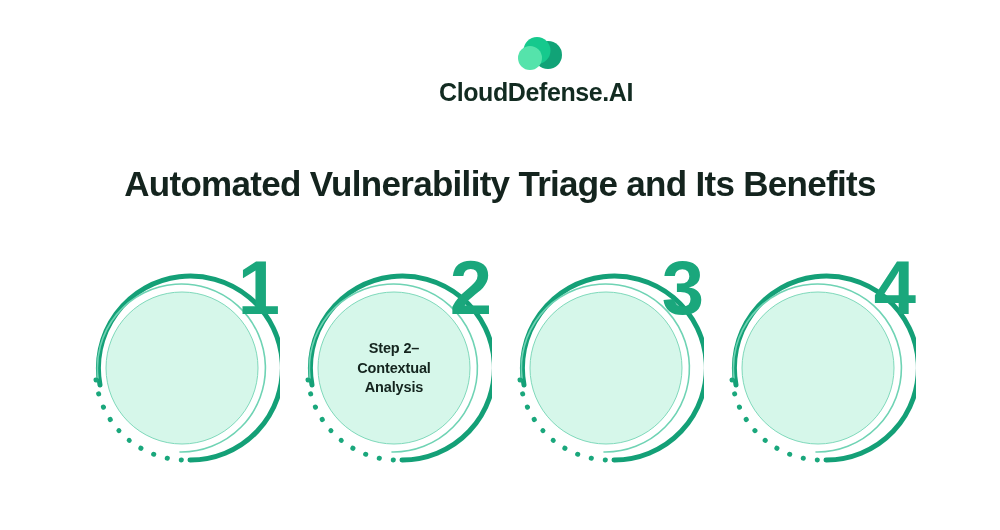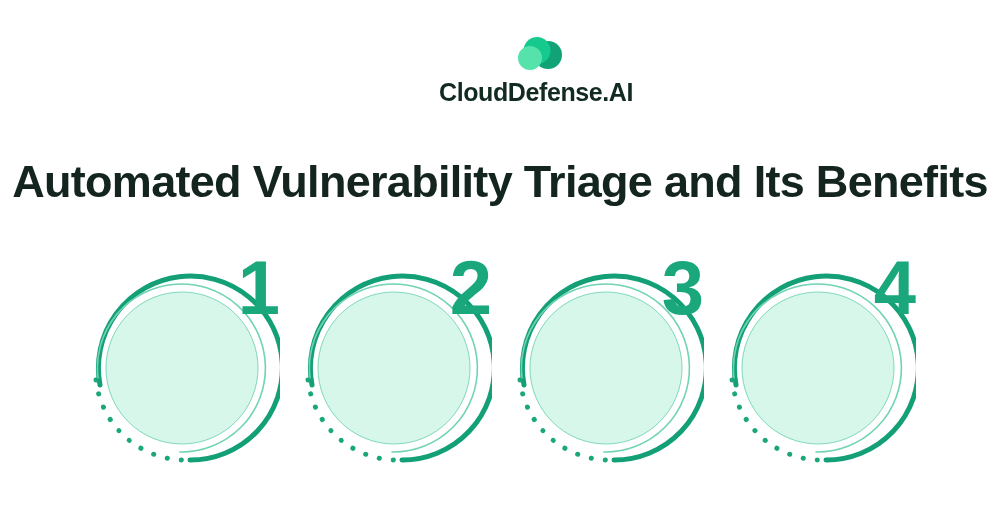--- a/index.html
+++ b/index.html
@@ -34,24 +34,24 @@
     font-size: 25px;
     font-weight: 700;
     letter-spacing: -0.4px;
     color: #122b21;
     font-family: "Liberation Sans", sans-serif;
     line-height: 1;
   }
 
   
   .headline {
-    margin: 0;
+    margin: 8px;
     padding-top: 52px;
     text-align: center;
-    font-size: 45px;
+    font-size: 35px;
     font-weight: 700;
     letter-spacing: -0.7px;
     color: #14241e;
     line-height: 1.1;
     font-family: "Liberation Sans", sans-serif;
   }
 
   
   .steps {
     position: absolute;
@@ -139,20 +139,23 @@
   </div>
 
   <div class="step">
     <svg class="step-svg" viewBox="0 0 196 228" xmlns="http://www.w3.org/2000/svg" aria-hidden="true">
       <path d="M 16 131 A 92 92 0 1 1 106 206" fill="none" stroke="#14a077" stroke-width="5" stroke-linecap="round"></path>
       <path d="M 14 124 A 84 84 0 1 1 96 198" fill="none" stroke="#6fd3b4" stroke-width="1.6" stroke-linecap="round"></path>
       <path d="M 12 126 A 90 90 0 0 0 104 206" fill="none" stroke="#1aa77c" stroke-width="5" stroke-linecap="round" stroke-dasharray="0.1 14"></path>
       <circle cx="98" cy="114" r="76" fill="#d6f7ea" stroke="#7fd9bb" stroke-width="1"></circle>
     </svg>
     <div class="step-number">2</div>
+    <div class="step-label">Step 2–
+Contextual
+Analysis</div>
   </div>
 
   <div class="step">
     <svg class="step-svg" viewBox="0 0 196 228" xmlns="http://www.w3.org/2000/svg" aria-hidden="true">
       <path d="M 16 131 A 92 92 0 1 1 106 206" fill="none" stroke="#14a077" stroke-width="5" stroke-linecap="round"></path>
       <path d="M 14 124 A 84 84 0 1 1 96 198" fill="none" stroke="#6fd3b4" stroke-width="1.6" stroke-linecap="round"></path>
       <path d="M 12 126 A 90 90 0 0 0 104 206" fill="none" stroke="#1aa77c" stroke-width="5" stroke-linecap="round" stroke-dasharray="0.1 14"></path>
       <circle cx="98" cy="114" r="76" fill="#d6f7ea" stroke="#7fd9bb" stroke-width="1"></circle>
     </svg>
     <div class="step-number">3</div>

